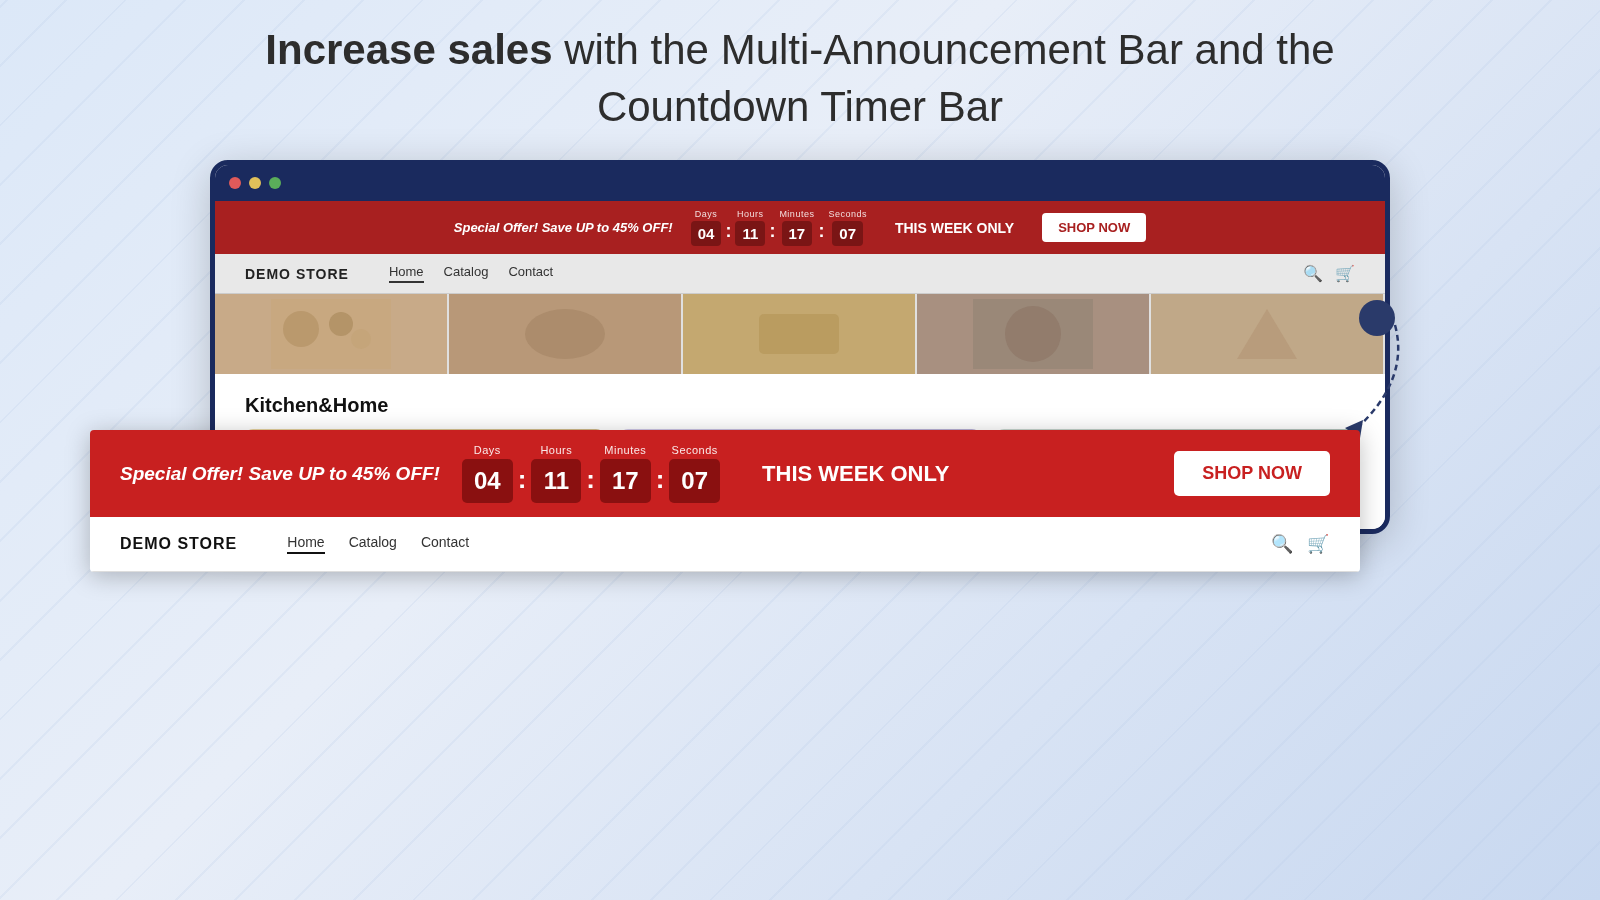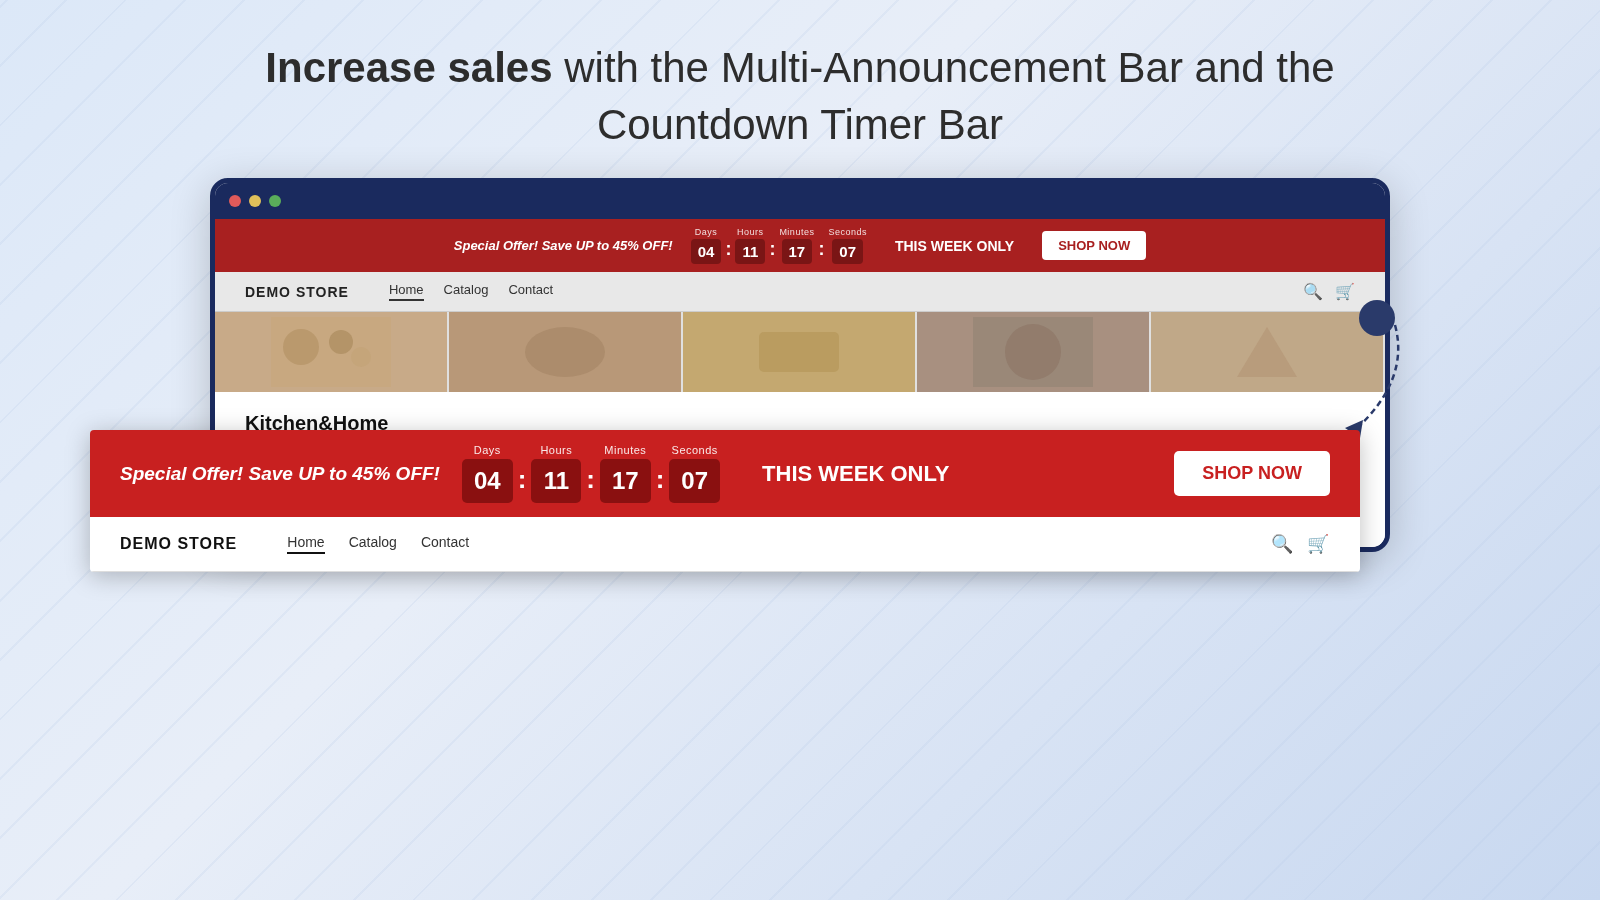--- a/index.html
+++ b/index.html
@@ -395,21 +395,21 @@
       position: absolute;
       top: 20px;
       right: -10px;
     }
   </style>
 </head>
 <body>
 
 <div class="page-wrapper">
 
-  <div style="text-align:center; padding-top:40px; padding-bottom:25px;">
+  <div style="text-align:center; padding-top:22px; padding-bottom:25px;">
     <h1 style="font-size:42px; color:#2d2d2d; font-weight:400; line-height:1.35;">
       <strong>Increase sales</strong><span> with the Multi-Announcement Bar and the<br>Countdown Timer Bar</span>
     </h1>
   </div>
 
   <div class="browser-mockup">
 
     <div class="browser-topbar">
       <div class="browser-dot red"></div>
       <div class="browser-dot yellow"></div>

